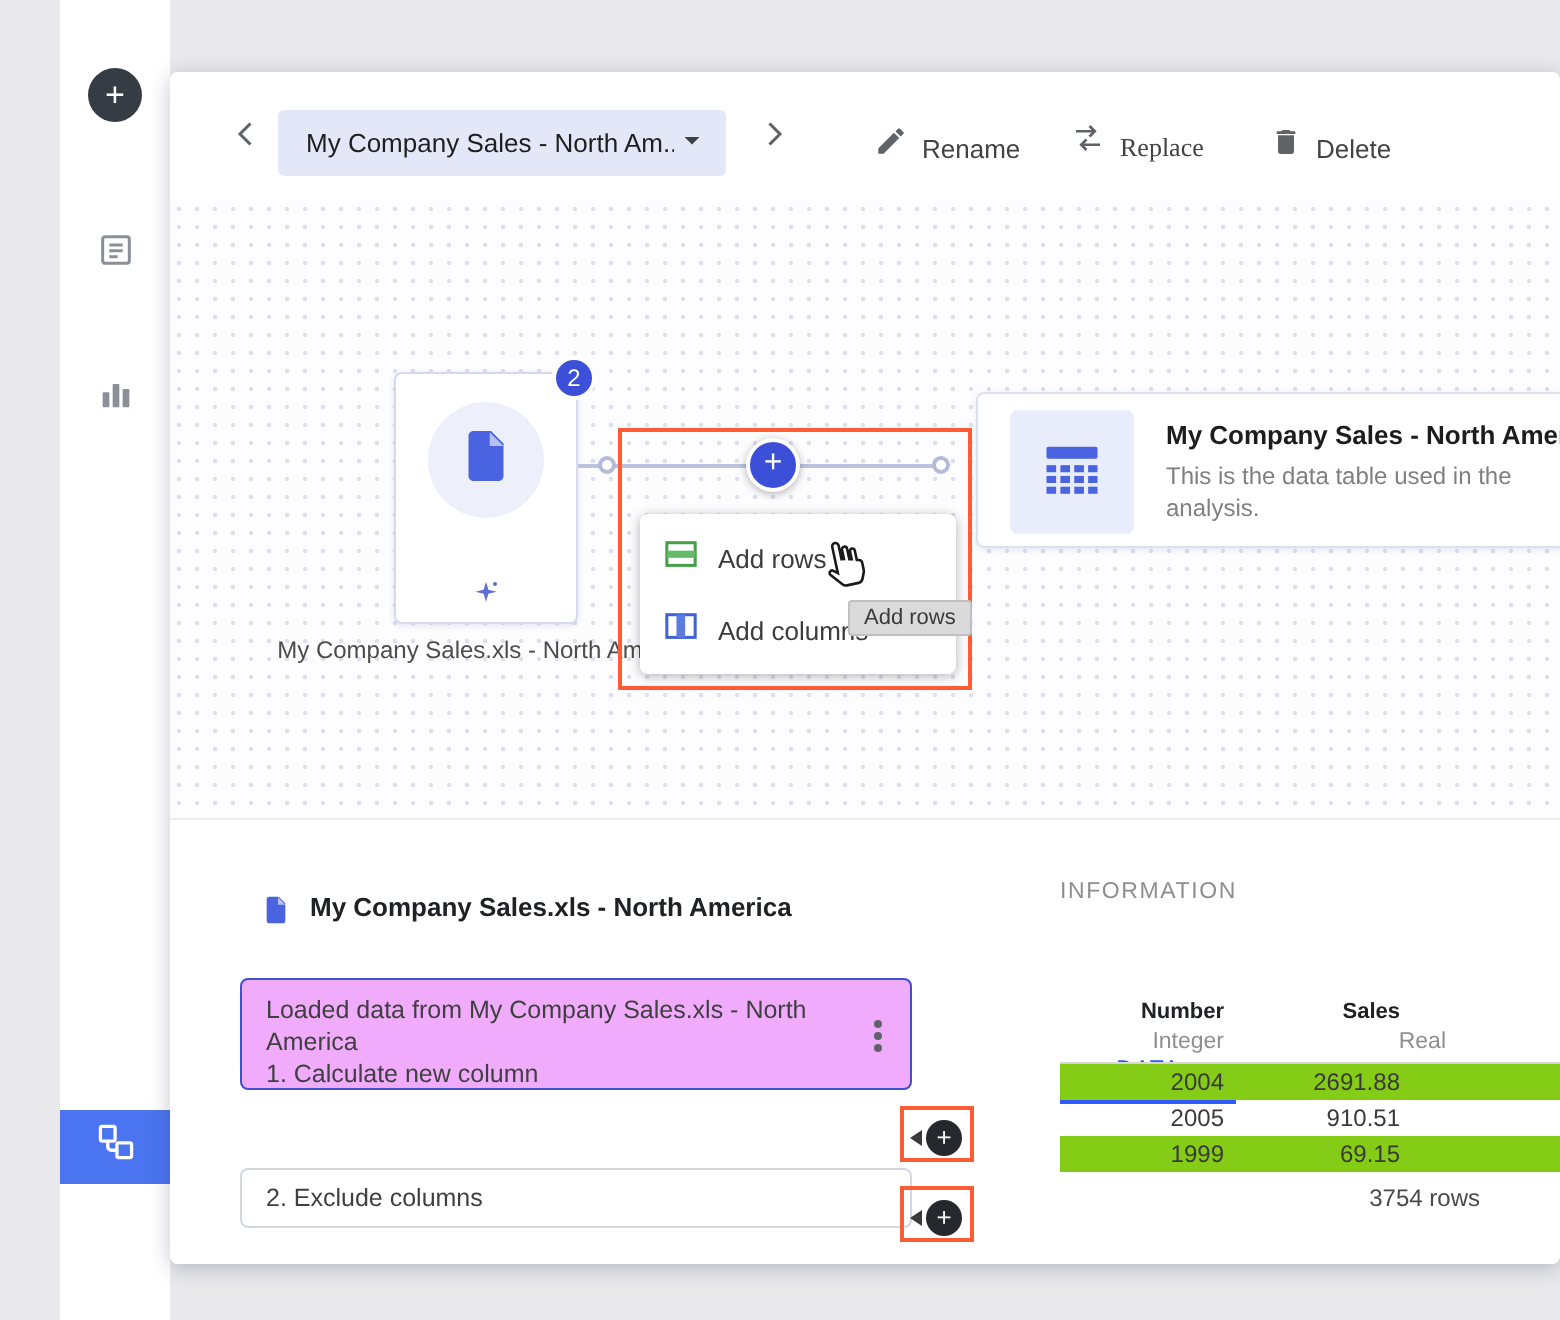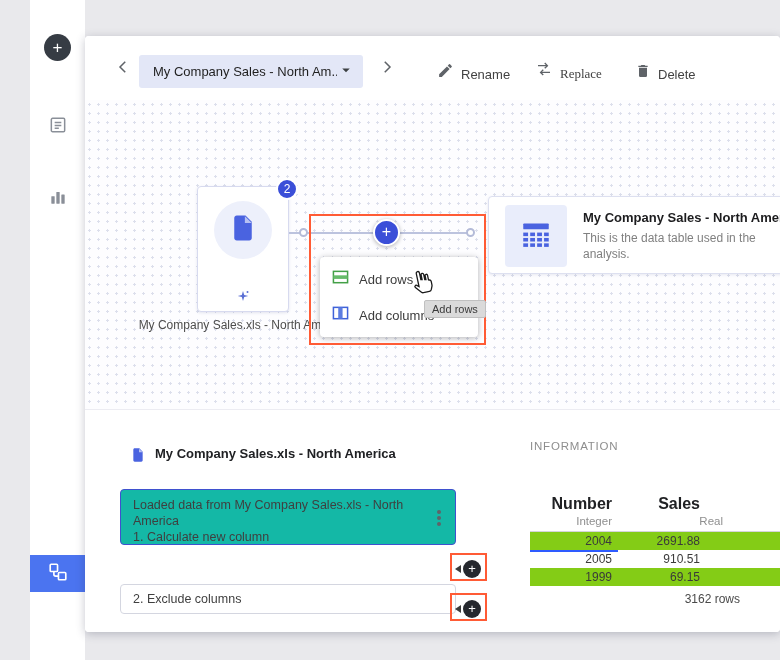--- a/index.html
+++ b/index.html
@@ -99,21 +99,21 @@
 
   .annot { position:absolute; border:2px solid #ff5b35; z-index:10; pointer-events:none; }
   .annot-menu { left:224px; top:114px; width:177px; height:131px; }
 
   
   .panel { position:absolute; left:0; top:374px; width:695px; height:222px; background:#fff; }
   .panel-src-icon { position:absolute; left:45px; top:37px; display:flex; }
   .panel-title { position:absolute; left:70px; top:36px; font-size:13px; font-weight:bold; color:#202124; }
 
   .step1 {
-    position:absolute; left:35px; top:79px; width:336px; height:56px; background:#14b8a6;
+    position:absolute; left:35px; top:79px; width:336px; height:56px; background:#f0abfc;
     border:1.5px solid #3f51cf; border-radius:4px; padding:7px 28px 0 12px;
     font-size:12.5px; line-height:16px; color:#3f3f3f; cursor:pointer;
   }
   .step1-sub { margin-top:0; }
   .kebab-btn { position:absolute; right:6px; top:16px; width:20px; height:24px; background:none; border:none; display:flex; align-items:center; justify-content:center; cursor:pointer; }
   .kebab { width:4px; height:4px; border-radius:50%; background:#5f6368; box-shadow:0 -6px 0 #5f6368, 0 6px 0 #5f6368; }
 
   .step2 {
     position:absolute; left:35px; top:174px; width:336px; height:30px; background:#fff;
     border:1px solid #d4d6e0; border-radius:4px; display:flex; align-items:center; padding-left:12px;
@@ -128,21 +128,21 @@
   }
   .annot-p1 { left:365px; top:143px; width:37px; height:28px; }
   .annot-p2 { left:365px; top:183px; width:37px; height:28px; }
 
   .tabs { position:absolute; left:445px; top:30px; display:flex; gap:68px;flex-direction:column; }
   .tab { font-size:11.5px; letter-spacing:.8px; color:#8e8e8e; padding-bottom:9px; background:none; border:none; cursor:pointer; }
   .tab.active { color:#2e5bff; border-bottom:2px solid #2e5bff; padding:0 10px 9px; }
 
   .dtable { position:absolute; left:445px; top:86px; width:250px; }
   .drow { display:flex; align-items:center; position:relative; }
-  .hrow { height:16px; font-size:16px; font-weight:bold; color:#202124; }
+  .hrow { height:16px; font-size:11px; font-weight:bold; color:#202124;align-items:flex-end; }
   .trow { height:16px; margin-top:1px; font-size:11.5px; color:#8f8f8f;gap:23px; }
   .divider { margin-top:2px; height:1px; background:#d5d5da; width:250px; }
   .vrow { height:18px; font-size:12px; color:#3a3a3a; }
   .vrow.stripe { background:#84cc16; }
   .c1 { width:82px; text-align:right; } .c2 { width:88px; text-align:right; }
   .c3 { position:absolute; left:212px;margin-left:40px; }
   .rowcount { margin-top:6px; width:210px; text-align:right; font-size:12px; color:#4a4a4a; }
 </style>
 </head>
 <body>
@@ -367,18 +367,18 @@
         <div class="drow vrow">
           <span class="c1">2005</span>
           <span class="c2">910.51</span>
           <span class="c3"></span>
         </div>
         <div class="drow vrow stripe">
           <span class="c1">1999</span>
           <span class="c2">69.15</span>
           <span class="c3"></span>
         </div>
-        <div class="rowcount">3162 rows</div>
+        <div class="rowcount">3754 rows</div>
       </div>
 
     </section>
   </main>
 </div>
 
 </body></html>

